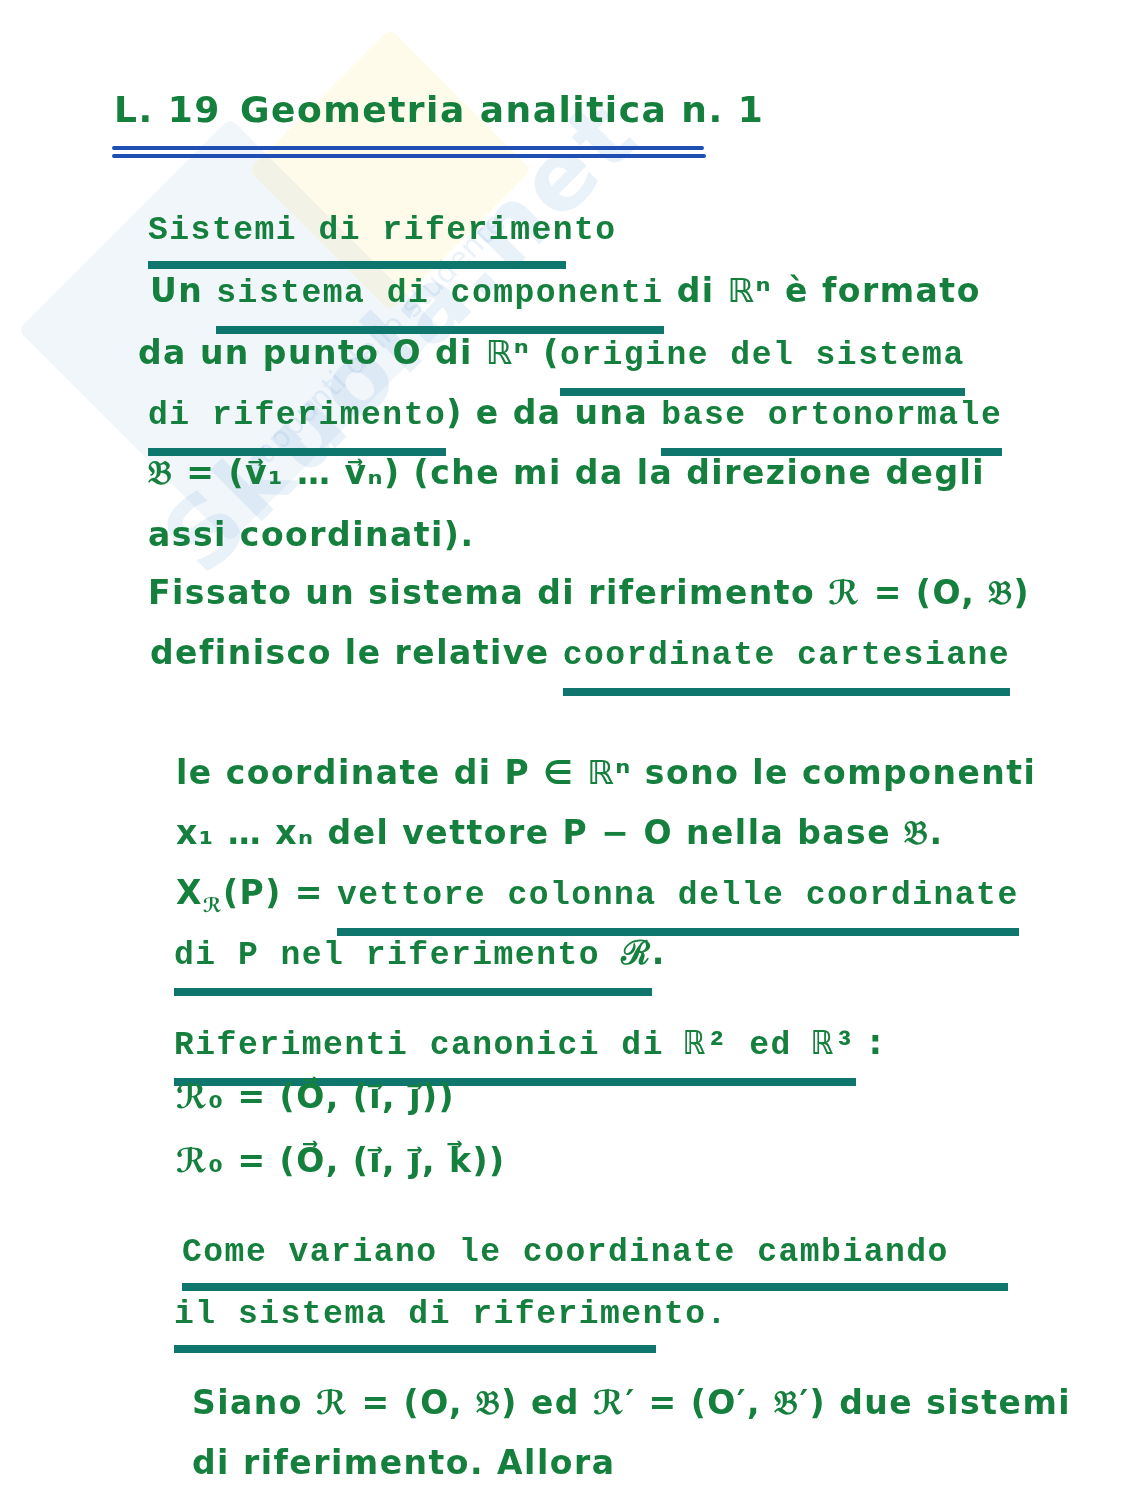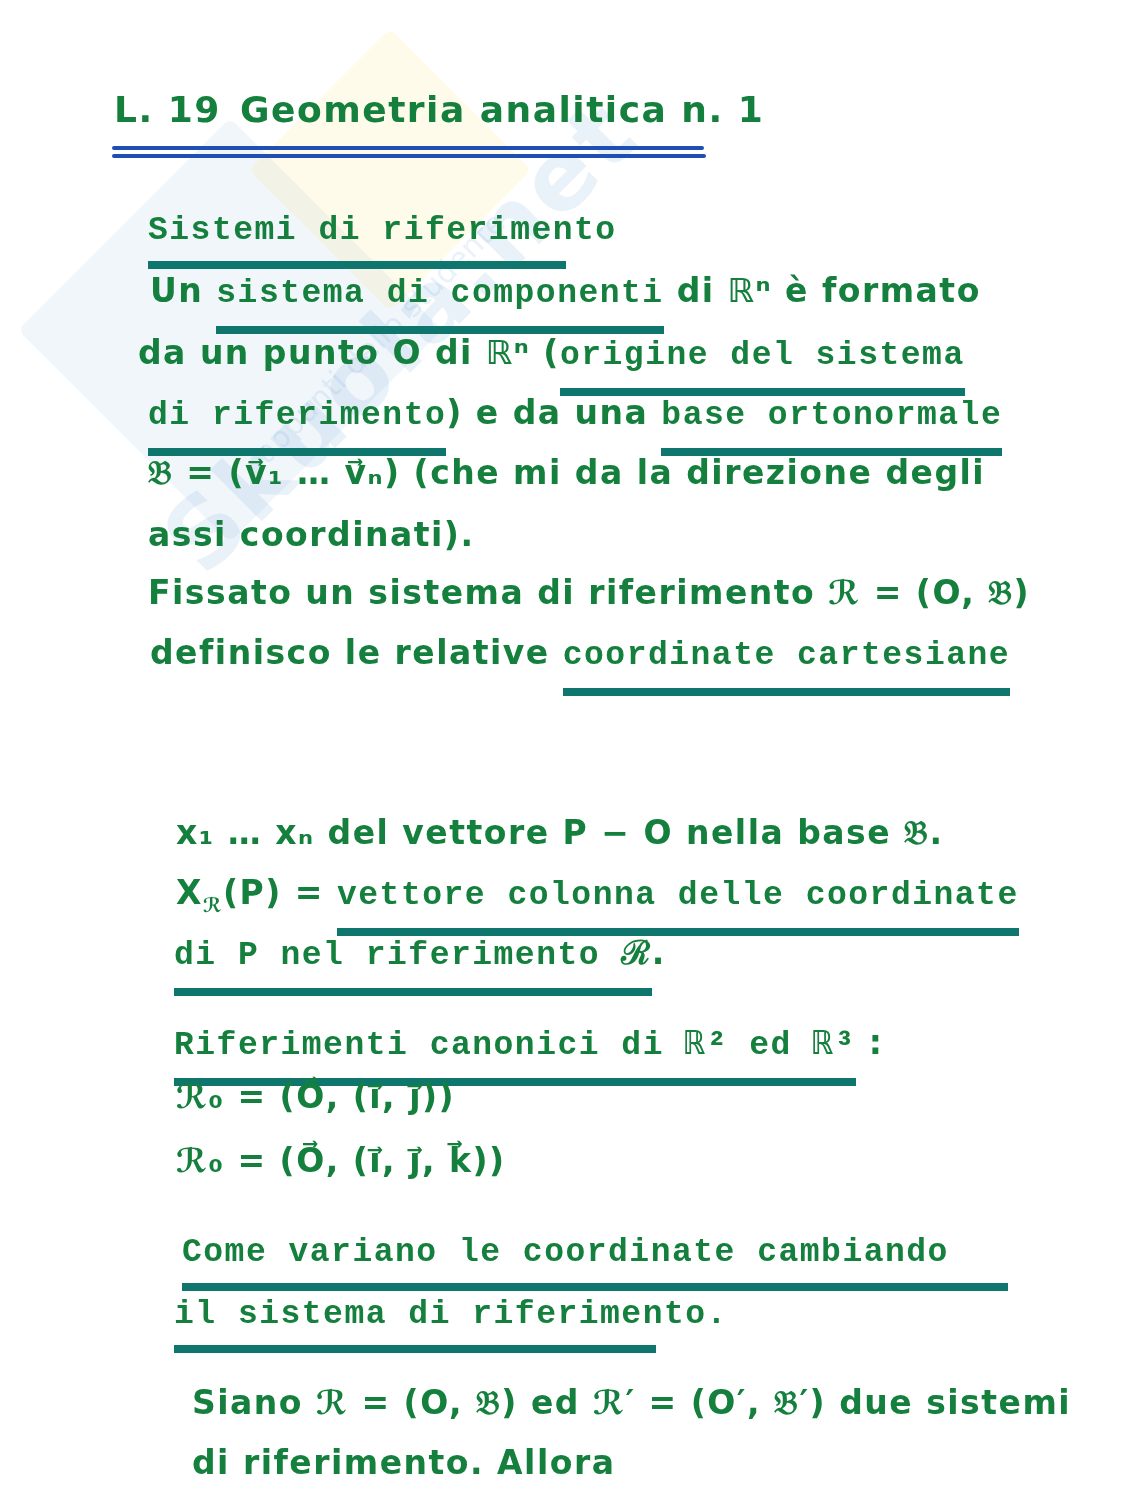--- a/index.html
+++ b/index.html
@@ -125,20 +125,21 @@
   </div>
 
   <div class="line" style="left:148px; top:456px;">𝔅 = (v⃗₁ … v⃗ₙ) (che mi da la direzione degli</div>
   <div class="line" style="left:148px; top:518px;">assi coordinati).</div>
 
   <div class="line" style="left:148px; top:576px;">Fissato un sistema di riferimento ℛ = (O, 𝔅)</div>
   <div class="line" style="left:150px; top:636px;">
     <span>definisco le relative </span><span class="ul">coordinate cartesiane</span>
   </div>
 
+  <div class="line" style="left:176px; top:756px;">le coordinate di P ∈ ℝⁿ sono le componenti</div>
   <div class="line" style="left:176px; top:816px;">x₁ … xₙ  del vettore P − O nella base 𝔅.</div>
   <div class="line" style="left:176px; top:876px;">
     <span>X</span><sub>ℛ</sub><span>(P) = </span><span class="ul">vettore colonna delle coordinate</span>
   </div>
   <div class="line" style="left:174px; top:936px;">
     <span class="ul">di P nel riferimento ℛ</span><span>.</span>
   </div>
 
   <div class="line" style="left:174px; top:1026px;">
     <span class="ul">Riferimenti canonici di ℝ² ed ℝ³</span><span> :</span>

